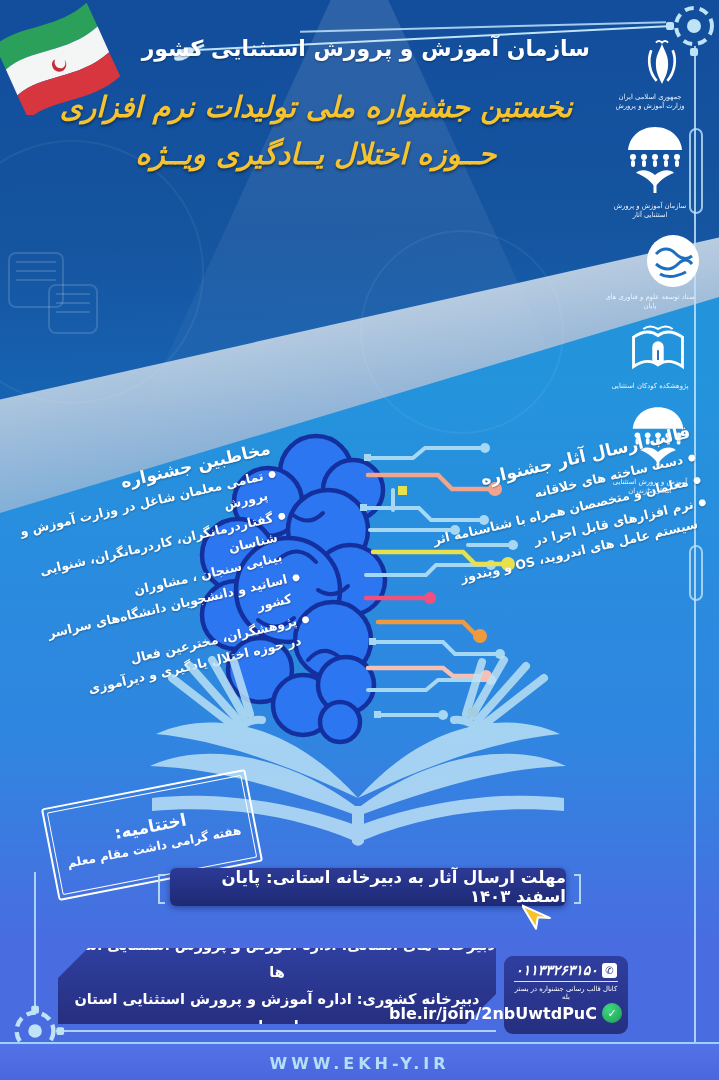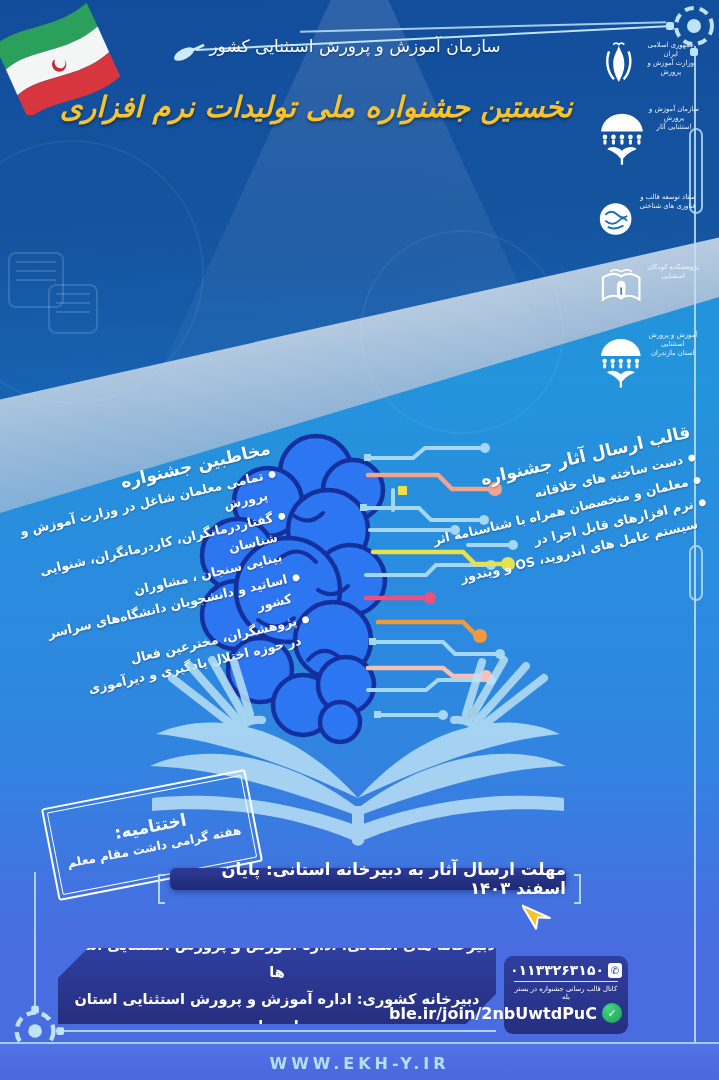--- a/index.html
+++ b/index.html
@@ -16,63 +16,63 @@
   .silver-band{left:0;top:0;width:719px;height:1080px;
     background:linear-gradient(170deg,rgba(215,226,236,.85) 30%,rgba(160,185,210,.18) 60%);
     clip-path:polygon(0 37%,100% 22%,100% 28.5%,0 48%);}
   .bright-lower{left:0;top:0;width:719px;height:1080px;
     background:linear-gradient(180deg,#2394dc 34%,#2f86e0 68%,#4a6ce1 88%);
     clip-path:polygon(0 47.5%,100% 27.5%,100% 100%,0 100%);}
   .bokeh{border-radius:50%;border:2px solid rgba(255,255,255,.06);}
   .watermark-doc{border:2px solid rgba(255,255,255,.14);border-radius:8px;}
   .watermark-doc i{display:block;height:0;border-top:2px solid rgba(255,255,255,.14);margin:7px 6px 0 6px;}
   
-  .org-header{left:120px;top:36px;width:470px;text-align:center;font-size:17px;font-weight:normal;
+  .org-header{left:120px;top:36px;width:470px;text-align:right;font-size:22px;font-weight:bold;
     direction:rtl;text-shadow:0 1px 2px rgba(0,0,0,.35);}
   .title{left:16px;top:84px;width:600px;text-align:center;direction:rtl;color:#f6c32e;
     font-weight:bold;font-size:29px;line-height:47px;text-shadow:0 2px 3px rgba(0,0,0,.4);font-style:italic;}
   
   .vline{width:2px;background:rgba(190,226,250,.85);}
   .hline{height:2px;background:rgba(190,226,250,.85);}
   .capsule{width:10px;border:2px solid rgba(190,226,250,.8);border-radius:7px;background:transparent;}
   .logo-col{left:598px;top:38px;width:104px;display:flex;flex-direction:column;align-items:center;}
-  .logo-item{display:flex;flex-direction:row;align-items:flex-start;margin-bottom:12px;}
+  .logo-item{display:flex;flex-direction:column;align-items:flex-end;margin-bottom:12px;}
   .logo-caption{font-size:6.8px;line-height:9px;color:#eaf4ff;text-align:center;direction:rtl;margin-top:3px;}
   
   .tilt-list{direction:rtl;text-align:right;transform:rotate(-13deg);font-weight:bold;}
   .tilt-list h3{margin:0 0 6px 0;font-size:17px;text-shadow:0 1px 2px rgba(0,0,0,.3);}
   .tilt-list ul{margin:0;padding:0;list-style:none;font-size:12.5px;line-height:20px;}
   .tilt-list li{position:relative;padding-right:13px;margin-bottom:3px;text-shadow:0 1px 2px rgba(0,0,0,.3);}
   .tilt-list li::before{content:"●";position:absolute;right:0;top:0;font-size:9px;line-height:20px;color:#fff;}
   .audience{left:4px;top:468px;width:292px;}
   .format{left:420px;top:452px;width:284px;}
   
   .stamp{left:48px;top:788px;width:208px;height:94px;transform:rotate(-11deg);
     border:2px solid #fff;border-radius:3px;padding:3px;box-sizing:border-box;}
   .stamp-inner{border:1px solid #fff;border-radius:2px;width:100%;height:100%;box-sizing:border-box;
     display:flex;flex-direction:column;align-items:center;justify-content:center;direction:rtl;}
   .stamp-inner b{font-size:17px;}
   .stamp-inner span{font-size:12px;font-weight:bold;margin-top:4px;}
   
-  .banner{left:170px;top:868px;width:396px;height:22px;border-radius:6px;direction:rtl;
+  .banner{left:170px;top:868px;width:396px;height:38px;border-radius:6px;direction:rtl;
     background:linear-gradient(180deg,#2c3a96,#1e2a74);display:flex;align-items:center;justify-content:center;
     font-size:16.5px;font-weight:bold;box-shadow:0 2px 6px rgba(0,10,60,.4);}
   .banner-end{width:5px;height:26px;border-left:2px solid rgba(190,226,250,.9);border-top:2px solid rgba(190,226,250,.9);
     border-bottom:2px solid rgba(190,226,250,.9);}
   .banner-end.rt{transform:scaleX(-1);}
   
   .secretariat{left:58px;top:948px;width:438px;height:76px;direction:rtl;
     background:linear-gradient(180deg,#2f3f9f,#262f80);
     clip-path:polygon(30px 0,100% 0,100% calc(100% - 30px),calc(100% - 30px) 100%,0 100%,0 30px);
     display:flex;flex-direction:column;align-items:center;justify-content:center;
     font-size:14.5px;font-weight:bold;line-height:27px;text-align:center;}
   .contact{left:504px;top:956px;width:124px;height:78px;border-radius:9px;direction:rtl;
     background:linear-gradient(180deg,#2f3f9f,#262f80);padding:6px 6px 4px 6px;box-sizing:border-box;}
   .contact-row{display:flex;align-items:center;justify-content:center;gap:4px;}
-  .phone-num{font-size:14px;font-weight:bold;letter-spacing:.5px;}
+  .phone-num{font-size:14px;font-weight:bold;letter-spacing:.5px;font-style:italic;}
   .phone-badge{width:15px;height:15px;border-radius:3px;background:#fff;color:#26307f;
     font-size:10px;display:flex;align-items:center;justify-content:center;}
   .contact-divider{height:1px;background:rgba(255,255,255,.85);margin:3px 4px;}
   .channel-caption{font-size:6.8px;text-align:center;color:#fff;margin-bottom:2px;}
   .bale{width:20px;height:20px;border-radius:50%;background:radial-gradient(circle at 35% 30%,#3fd981,#1d9b52);
     display:flex;align-items:center;justify-content:center;font-size:11px;font-weight:bold;color:#fff;flex:none;}
   .channel-link{font-size:16px;font-weight:bold;direction:ltr;}
   .footer-bar{left:0;top:1042px;width:719px;height:38px;border-top:2px solid #9fd0f5;
     background:linear-gradient(180deg,#5472e8,#4a66dd);display:flex;align-items:center;justify-content:center;
     color:#b5def8;font-size:16px;font-weight:bold;letter-spacing:4px;}
@@ -109,20 +109,21 @@
       <path d="M0,28 C30,14 62,30 100,12 L104,38 C66,56 34,40 4,54 Z" fill="#2aa05a"></path>
       <path d="M4,54 C34,40 66,56 104,38 L108,66 C70,84 38,68 8,82 Z" fill="#f4f6f6"></path>
       <path d="M8,82 C38,68 70,84 108,66 L112,92 C74,110 42,94 12,108 Z" fill="#d8363f"></path>
       <path d="M54,58 c-3,4 -1,9 3,10 c4,1 7,-3 6,-7 c2,3 0,9 -5,10 c-6,1 -10,-5 -8,-10 c1,-2 2,-3 4,-3 Z" fill="#c22d38"></path>
     </g>
   </svg>
 
   <div class="abs org-header">سازمان آموزش و پرورش استثنایی کشور</div>
   <div class="abs title">
     <div>نخستین جشنواره ملی تولیدات نرم افزاری</div>
+    <div>حــوزه اختلال یــادگیری ویــژه</div>
   </div>
 
   <div class="abs vline" style="left:694px;top:46px;height:996px;"></div>
   <div class="abs capsule" style="left:689px;top:128px;height:82px;"></div>
   <div class="abs capsule" style="left:689px;top:545px;height:52px;"></div>
   <svg class="abs" style="left:662px;top:-4px;" width="64" height="64" viewBox="0 0 64 64">
     <circle cx="32" cy="30" r="18" fill="none" stroke="#bfe3f7" stroke-width="4" stroke-dasharray="9 6"></circle>
     <circle cx="32" cy="30" r="7" fill="#bfe3f7"></circle>
     <rect x="4" y="26" width="8" height="8" rx="2" fill="#bfe3f7"></rect>
     <rect x="28" y="52" width="8" height="8" rx="2" fill="#bfe3f7"></rect>
@@ -166,21 +167,21 @@
       </div>
     </div>
     <div class="logo-item">
       <svg width="58" height="58" viewBox="0 0 58 58">
         <circle cx="29" cy="29" r="26" fill="#fff"></circle>
         <path d="M12,22 q10,-10 20,0 q8,8 16,2" stroke="#1c6fbe" stroke-width="3" fill="none"></path>
         <path d="M12,32 q12,10 22,0 q8,-8 14,0" stroke="#1c6fbe" stroke-width="3" fill="none"></path>
         <path d="M16,42 q10,6 26,-2" stroke="#1c6fbe" stroke-width="3" fill="none"></path>
       </svg>
       <div class="logo-caption">
-        <div>ستاد توسعه قالب و فناوری های شناختی</div>
+        <div>ستاد توسعه علوم و فناوری های پایان</div>
       </div>
     </div>
     <div class="logo-item">
       <svg width="62" height="56" viewBox="0 0 76 62">
         <path d="M8,50 C20,42 30,42 38,48 C46,42 56,42 68,50 L68,14 C56,6 46,6 38,12 C30,6 20,6 8,14 Z" fill="none" stroke="#fff" stroke-width="3.5"></path>
         <path d="M31,46 L31,26 A7,7 0 0 1 45,26 L45,46 Z" fill="#fff"></path>
         <path d="M38,30 L38,42" stroke="#2b6fbe" stroke-width="2.5"></path>
         <path d="M20,4 q8,-6 18,0 q10,-6 18,0" stroke="#fff" stroke-width="2.5" fill="none"></path>
       </svg>
       <div class="logo-caption">

